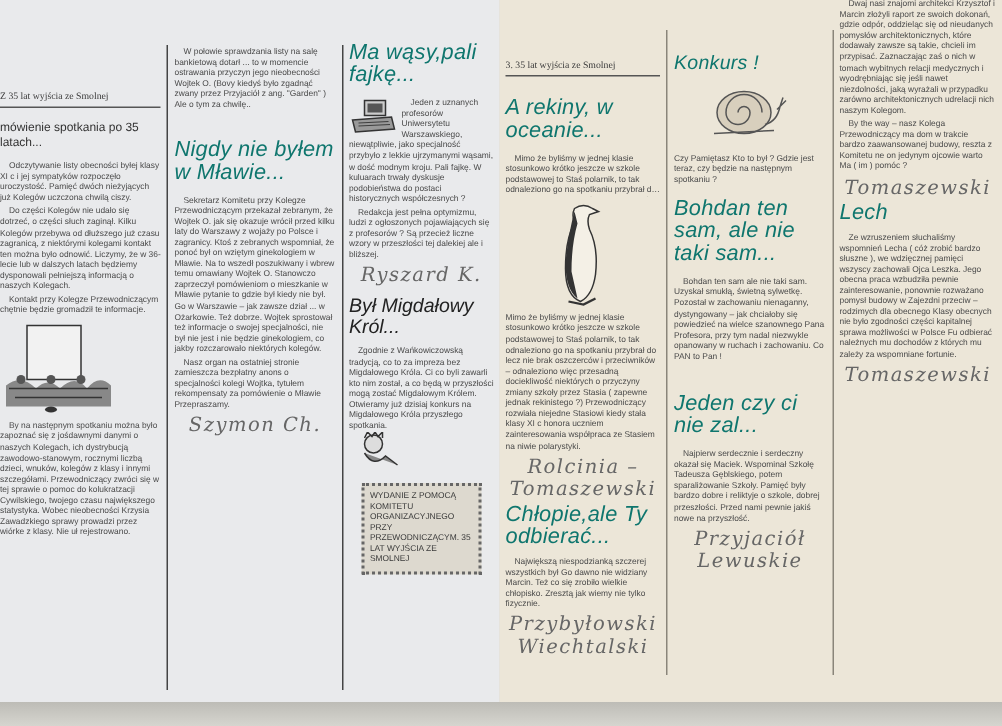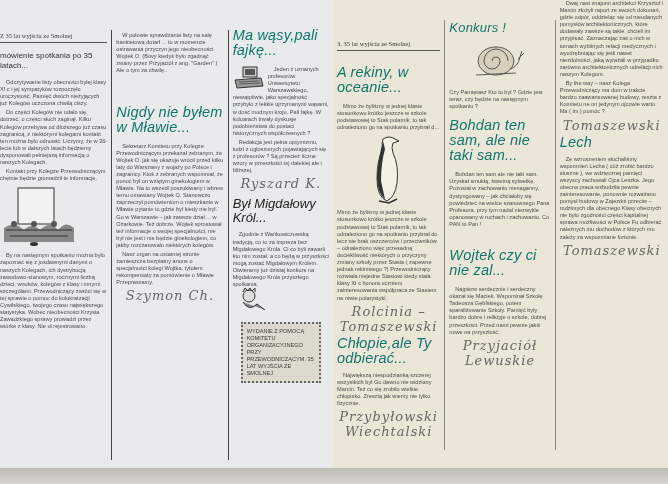--- a/index.html
+++ b/index.html
@@ -17,21 +17,21 @@
   .page-left {
     width: 333px; height: 470px; background: #e9eaec;
     display: flex; position: relative;
   }
   .page-right {
     width: 335px; height: 470px; background: #ece6d8;
     display: flex; position: relative;
   }
   .shadow-bottom { position: absolute; left: 0; top: 468px; width: 668px; height: 16px; background: linear-gradient(#bdbcb6, #d6d5cf); }
   .col { position: relative; box-sizing: border-box; padding: 0 4px; overflow: hidden; }
-  .col-1 { width: 112px; padding-left: 0; }
+  .col-1 { width: 112px; padding-left: 0; margin-top: 29px; }
   .col-2 { width: 116px; }
   .col-3 { width: 105px; }
   .col-4 { width: 112px; }
   .col-5 { width: 110px; }
   .col-6 { width: 113px; }
   .vrule { width: 1px; background: #444; margin-top: 30px; height: 430px; flex: none; }
   .vrule.light { background: #8a857a; margin-top: 20px; }
   .runhead { font-size: 6.5px; font-family: "Liberation Serif", serif; margin-top: 35px; padding-bottom: 3px; border-bottom: 1px solid #555; white-space: nowrap; }
   .body { font-size: 5.6px; line-height: 7.1px; color: #4a4a4a; text-align: left; }
   .body p { margin: 0 0 2px 0; text-indent: 6px; }
@@ -71,21 +71,21 @@
         <p>By na następnym spotkaniu można było zapoznać się z jośdawnymi danymi o naszych Kolegach, ich dystrybucją zawodowo-stanowym, rocznymi liczbą dzieci, wnuków, kolegów z klasy i innymi szczegółami. Przewodniczący zwróci się w tej sprawie o pomoc do kolukratzacji Cywilskiego, twojego czasu największego statystyka. Wobec nieobecności Krzysia Zawadzkiego sprawy prowadzi przez wiórke z klasy. Nie uł rejestrowano.</p>
       </div>
     </div>
 
     <div class="vrule"></div>
 
     <div class="col col-2">
       <div class="body" style="margin-top:32px;">
         <p>W połowie sprawdzania listy na salę bankietową dotarł ... to w momencie ostrawania przyczyn jego nieobecności Wojtek O. (Bovy kiedyś było zgadnąć zwany przez Przyjaciół z ang. "Garden" ) Ale o tym za chwilę..</p>
       </div>
-      <div class="hl-it" style="margin-top:30px;">Nigdy nie byłem w Mławie...</div>
+      <div class="hl-it" style="margin-top:18px;">Nigdy nie byłem w Mławie...</div>
       <div class="body">
         <p>Sekretarz Komitetu przy Kolegze Przewodniczącym przekazał zebranym, że Wojtek O. jak się okazuje wrócił przed kilku laty do Warszawy z wojaży po Polsce i zagranicy. Ktoś z zebranych wspomniał, że ponoć był on wziętym ginekologiem w Mławie. Na to wszedł poszukiwany i wbrew temu omawiany Wojtek O. Stanowczo zaprzeczył pomówieniom o mieszkanie w Mławie pytanie to gdzie był kiedy nie był. Go w Warszawie – jak zawsze dział ... w Ożarkowie. Też dobrze. Wojtek sprostował też informacje o swojej specjalności, nie był nie jest i nie będzie ginekologiem, co jakby rozczarowało niektórych kolegów.</p>
         <p>Nasz organ na ostatniej stronie zamieszcza bezpłatny anons o specjalności kolegi Wojtka, tytułem rekompensaty za pomówienie o Mławie Przepraszamy.</p>
       </div>
       <div class="sig">Szymon Ch.</div>
     </div>
 
     <div class="vrule"></div>
 
     <div class="col col-3">
@@ -134,35 +134,35 @@
       <div class="hl-it" style="margin:2px 0 6px 0;">Chłopie,ale Ty odbierać...</div>
       <div class="body">
         <p>Największą niespodzianką szczerej wszystkich był Go dawno nie widziany Marcin. Też co się zrobiło wielkie chłopisko. Zresztą jak wiemy nie tylko fizycznie.</p>
       </div>
       <div class="sig">Przybyłowski Wiechtalski</div>
     </div>
 
     <div class="vrule light"></div>
 
     <div class="col col-5">
-      <div class="hl-it" style="margin-top:20px;font-size:13px;">Konkurs !</div>
+      <div class="hl-it" style="margin-top:34px;font-size:13px;">Konkurs !</div>
       <svg class="illus" width="56" height="36" viewBox="0 0 56 36">
         <ellipse cx="24" cy="18" rx="18" ry="14" fill="#d8cfbd" stroke="#555"></ellipse>
         <path d="M24 18 m-4 0 a4 4 0 1 1 8 0 a8 8 0 1 1 -16 0 a12 12 0 1 1 24 0" fill="none" stroke="#555"></path>
         <path d="M38 26 Q46 24 48 14 L50 8 M46 16 L52 10" stroke="#555" fill="none"></path>
         <path d="M4 32 L44 30" stroke="#555"></path>
       </svg>
       <div class="body" style="margin-top:10px;">
         <p style="text-indent:0;">Czy Pamiętasz Kto to był ? Gdzie jest teraz, czy będzie na następnym spotkaniu ?</p>
       </div>
       <div class="hl-it" style="font-style:italic;">Bohdan ten sam, ale nie taki sam...</div>
       <div class="body">
         <p>Bohdan ten sam ale nie taki sam. Uzyskał smukłą, świetną sylwetkę. Pozostał w zachowaniu nienaganny, dystyngowany – jak chciałoby się powiedzieć na wielce szanownego Pana Profesora, przy tym nadal niezwykle opanowany w ruchach i zachowaniu. Co PAN to Pan !</p>
       </div>
-      <div class="hl-it" style="margin-top:20px;">Wojtek czy ci nie zal...</div>
+      <div class="hl-it" style="margin-top:20px;">Jeden czy ci nie zal...</div>
       <div class="body">
         <p>Najpierw serdecznie i serdeczny okazał się Maciek. Wspominał Szkołę Tadeusza Gęblskiego, potem sparaliżowanie Szkoły. Pamięć były bardzo dobre i reliktyje o szkole, dobrej przeszłości. Przed nami pewnie jakiś nowe na przyszłość.</p>
       </div>
       <div class="sig">Przyjaciół Lewuskie</div>
     </div>
 
     <div class="vrule light"></div>
 
     <div class="col col-6">
       <div class="body">

